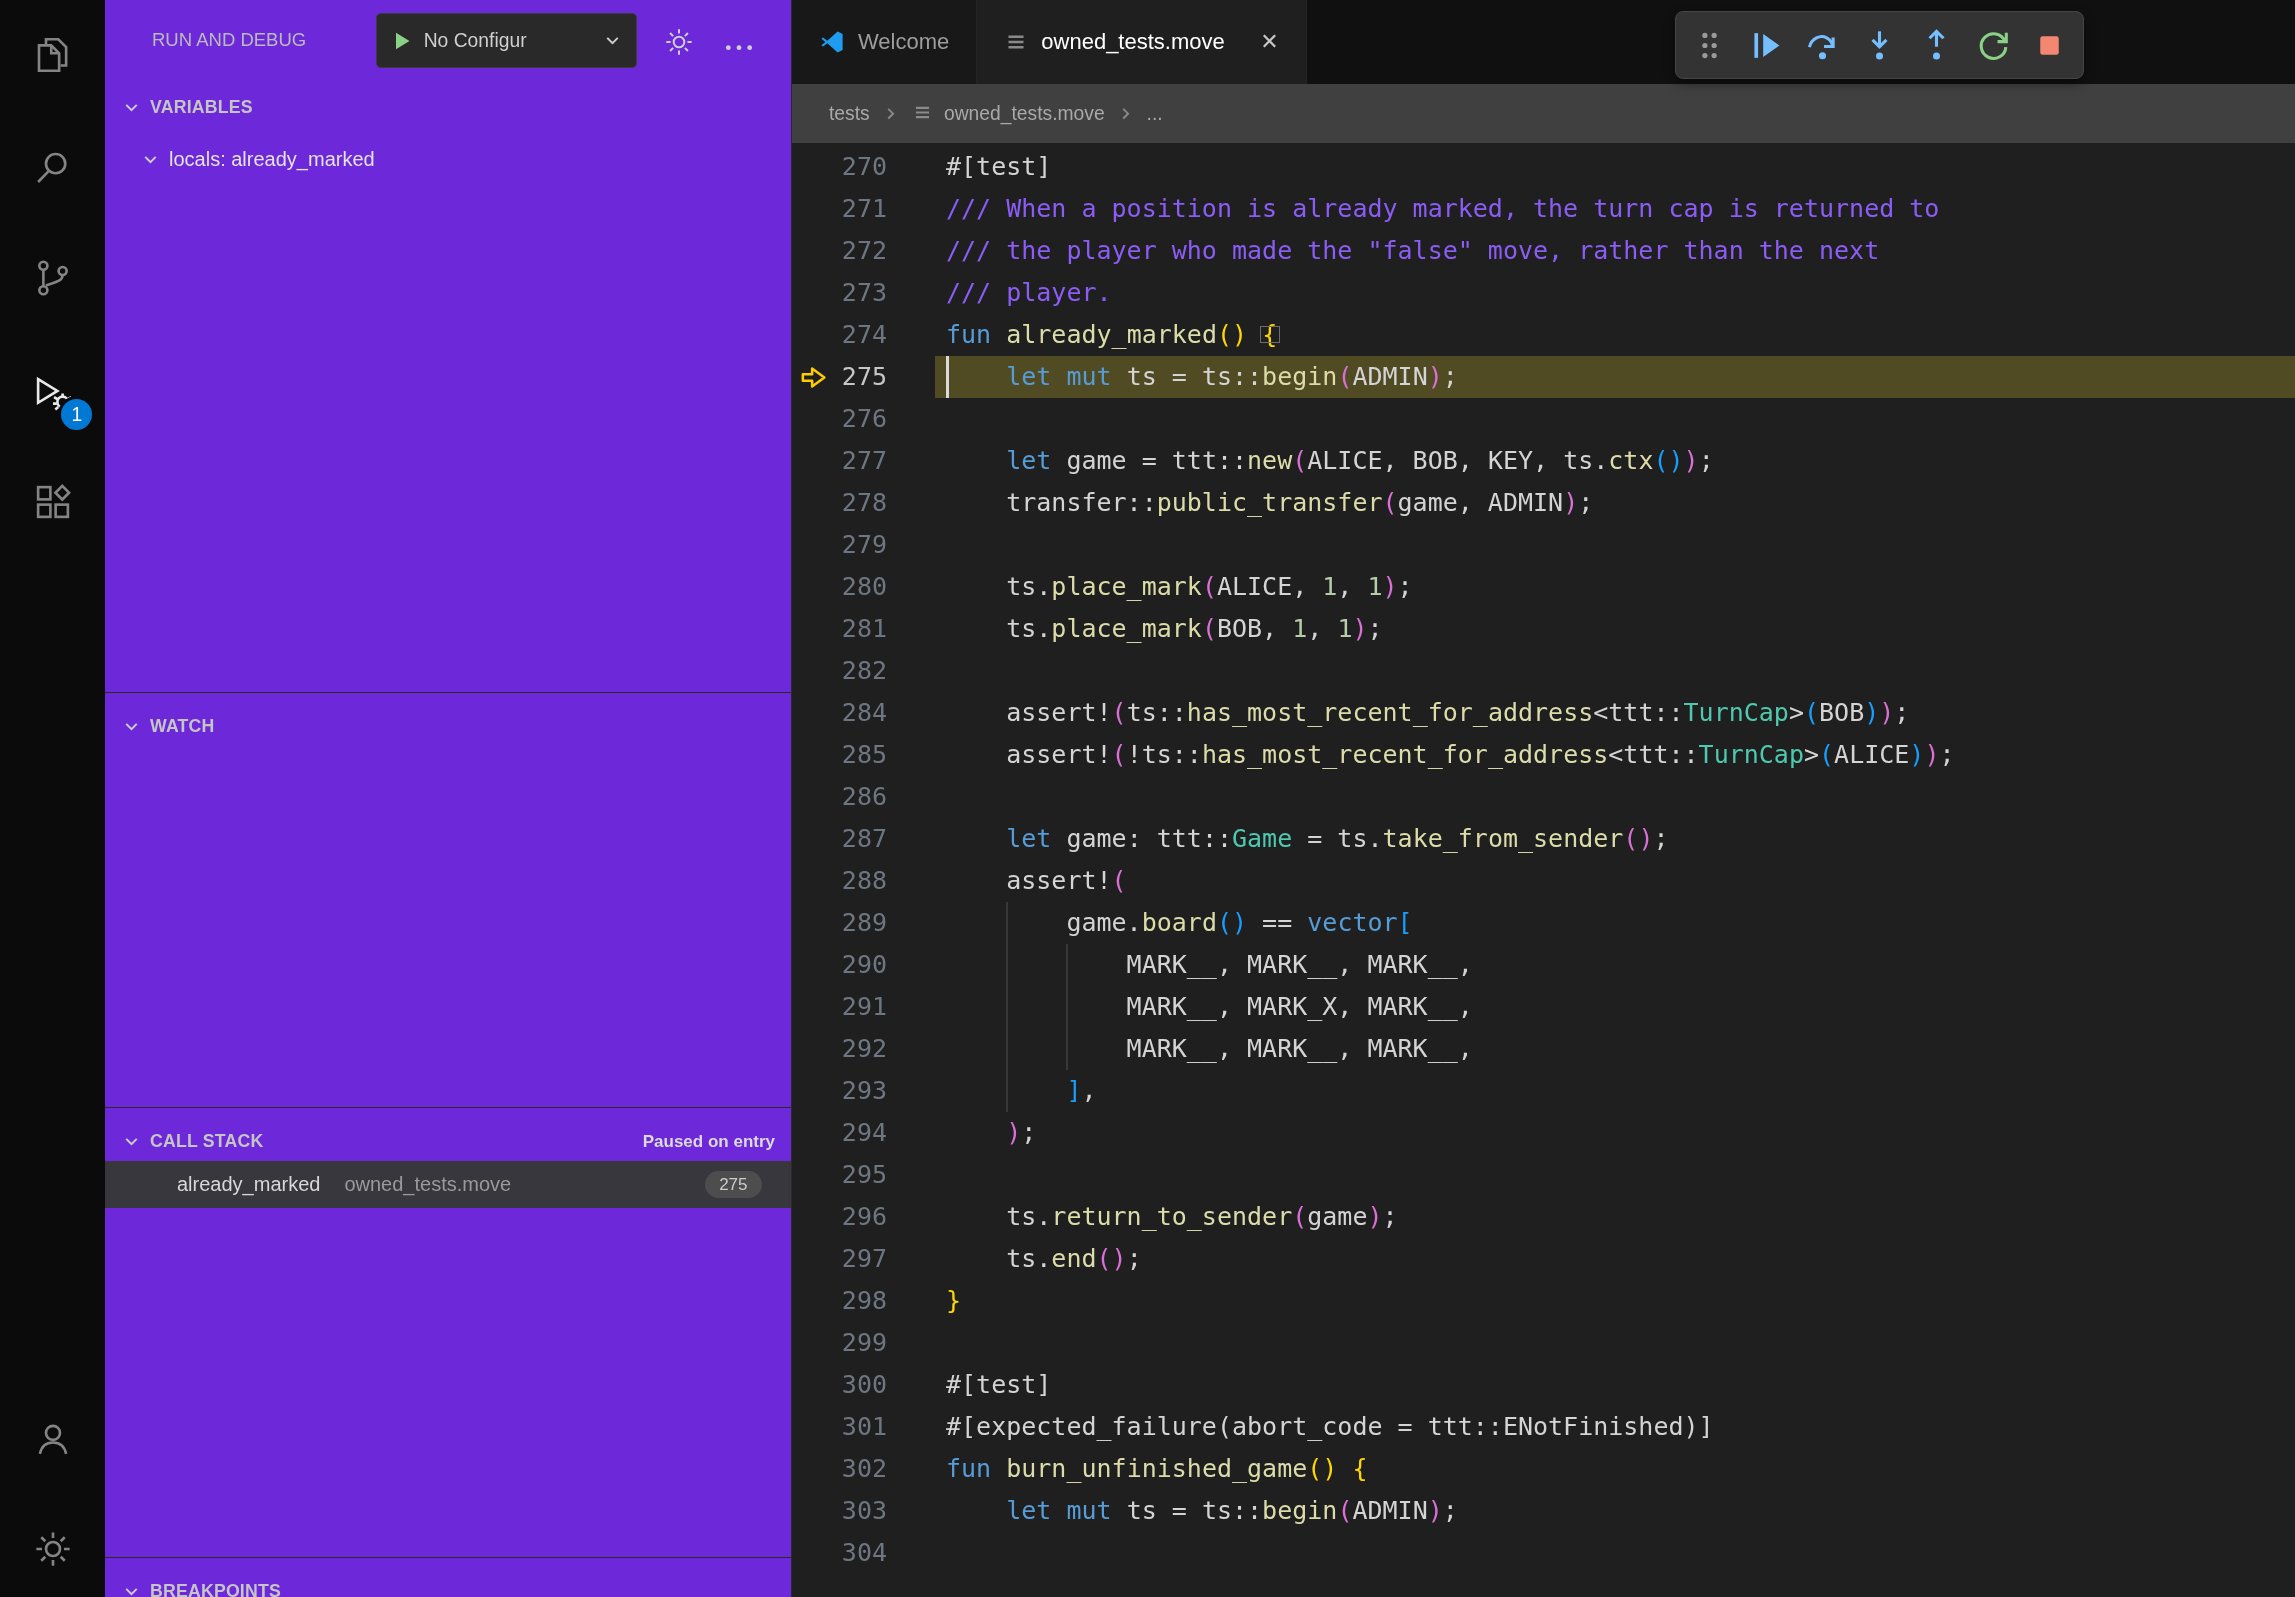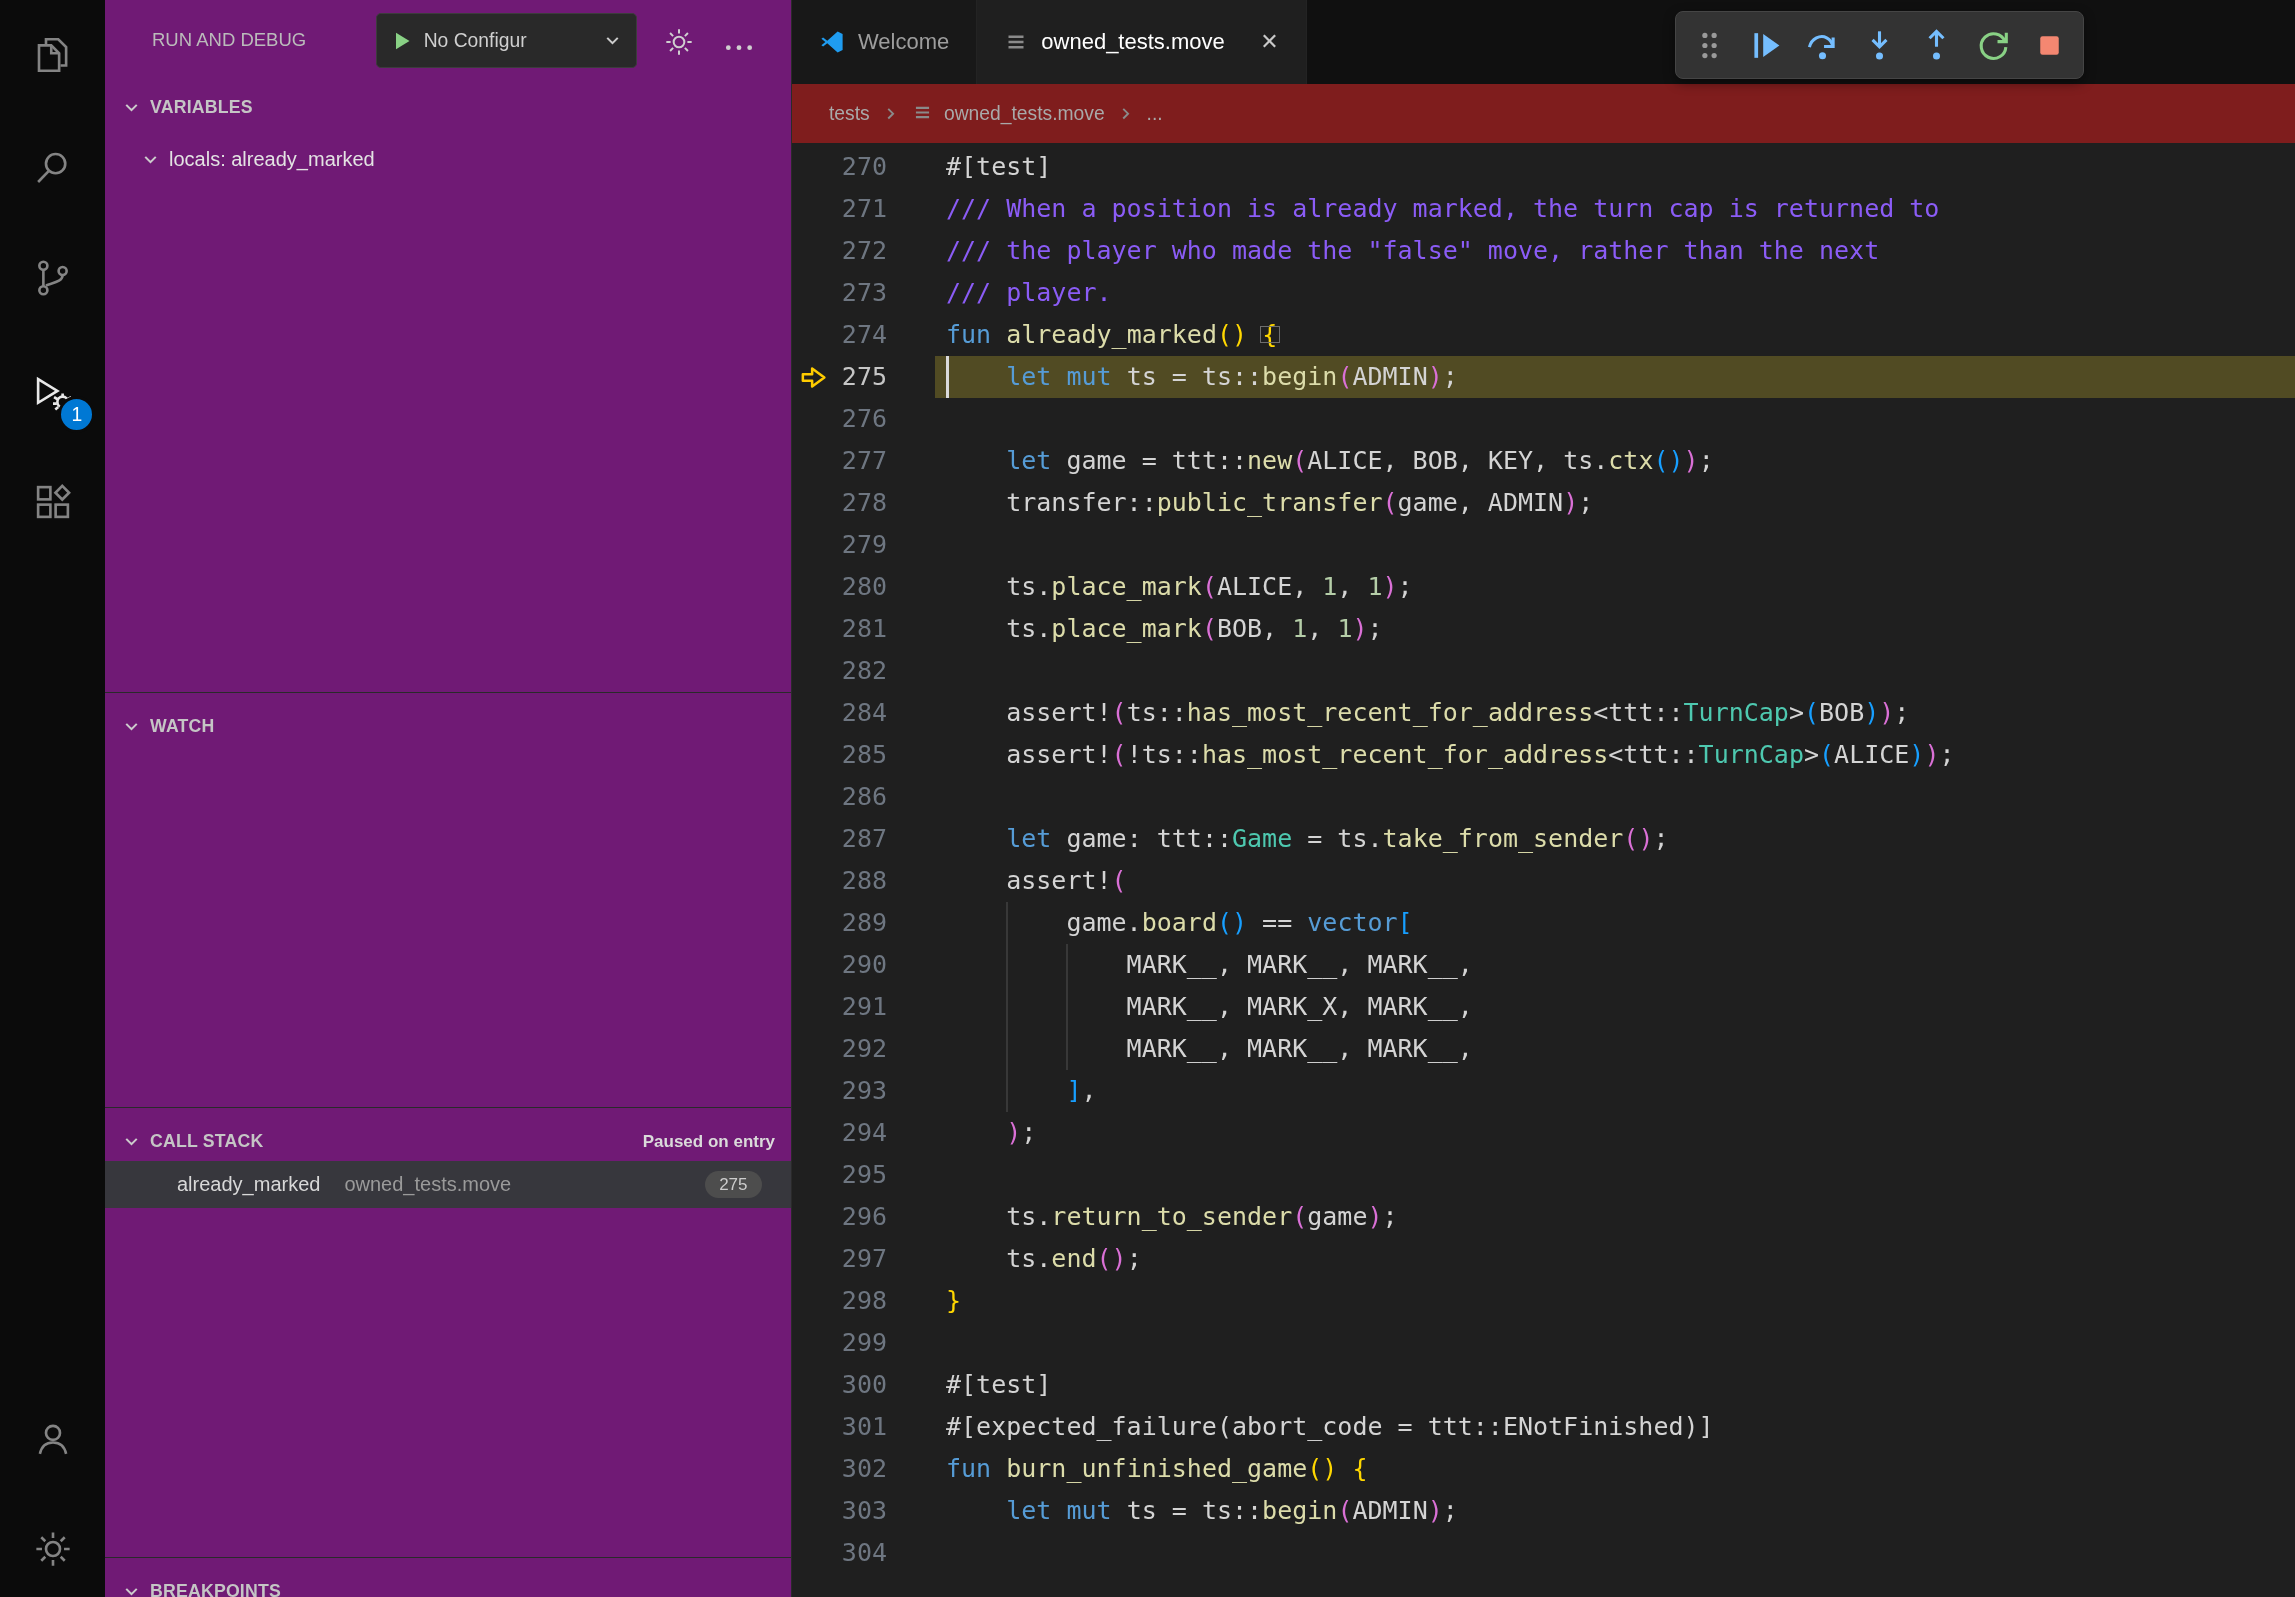--- a/index.html
+++ b/index.html
@@ -11,21 +11,21 @@
   .activity-bar { width:105px; flex:none; background:#0b0b0b; position:relative; }
   .ab-item { position:absolute; left:0; width:105px; height:88px;
              display:flex; align-items:center; justify-content:center; cursor:pointer; }
   .ab-item svg { width:42px; height:42px; stroke:#848484; fill:none; stroke-width:1.5; }
   .ab-item.active svg { stroke:#e8e8e8; }
   .badge { position:absolute; right:9.7px; bottom:4.8px; width:37px; height:37px;
            border-radius:50%; background:#0078d4; border:3.2px solid #0b0b0b;
            color:#fff; font-size:19.3px; display:flex; align-items:center; justify-content:center; }
 
   
-  .sidebar { width:687px; flex:none; background:#701a75; position:relative;
+  .sidebar { width:687px; flex:none; background:#6d28d9; position:relative;
              border-right:0.8px solid #2a2a2a; color:#cccccc; }
   .sb-title { position:absolute; left:47px; top:29px; font-size:18.5px; color:#bbbbbb; }
   .config-btn { position:absolute; left:271px; top:13px; width:261px; height:55px;
                 background:#292929; border:0.8px solid #3c3c3c; border-radius:4.8px;
                 display:flex; align-items:center; padding:0 13px; gap:9.7px; cursor:pointer; }
   .config-btn .play svg { width:24px; height:24px; display:block; }
   .cfg-label { font-size:19.3px; color:#cfcfcf; white-space:nowrap; overflow:hidden; flex:1; }
   .chev { width:21px; height:21px; color:#cccccc; flex:none; }
   .sb-gear { position:absolute; left:558px; top:26px; width:32px; height:32px; cursor:pointer; }
   .sb-more { position:absolute; left:618px; top:29px; width:32px; height:26px; cursor:pointer; }
@@ -52,21 +52,21 @@
   .t-icon { display:flex; }
   .t-close { margin-left:22.5px; font-size:22px; color:#c8c8c8; cursor:pointer; }
   .dbg-toolbar { position:absolute; top:11.3px; right:211px; height:68px; width:409px;
                  background:#333333; border:0.8px solid #454545; border-radius:8px;
                  box-shadow:0 4px 11.3px rgba(0,0,0,.45);
                  display:flex; align-items:center; justify-content:space-around; padding:0 4.8px; }
   .dbg-btn { width:53px; height:61px; display:flex; align-items:center; justify-content:center; cursor:pointer; }
   .dbg-btn svg { width:37px; height:37px; }
 
   .breadcrumb { height:59px; display:flex; align-items:center; padding-left:37px; gap:11.3px;
-                color:#a9a9a9; font-size:19.3px; background:#7f1d1d; }
+                color:#a9a9a9; font-size:19.3px; background:#404040; }
   .breadcrumb .chev { width:19.3px; height:19.3px; color:#8a8a8a; }
   .bc-item { cursor:pointer; }
 
   
   .code { position:absolute; top:142px; left:0; right:0; bottom:0; overflow:hidden;
           font-family:"DejaVu Sans Mono", monospace; font-size:25px; padding-top:4px; }
   .cl { height:42px; line-height:42px; position:relative; white-space:pre; }
   .cl .ln { position:absolute; left:0; top:0; width:95px; text-align:right; color:#6e7681; }
   .cl .glyph { position:absolute; left:6.4px; top:5.6px; width:31px; height:31px; }
   .cl .glyph svg { width:31px; height:31px; display:block; }

